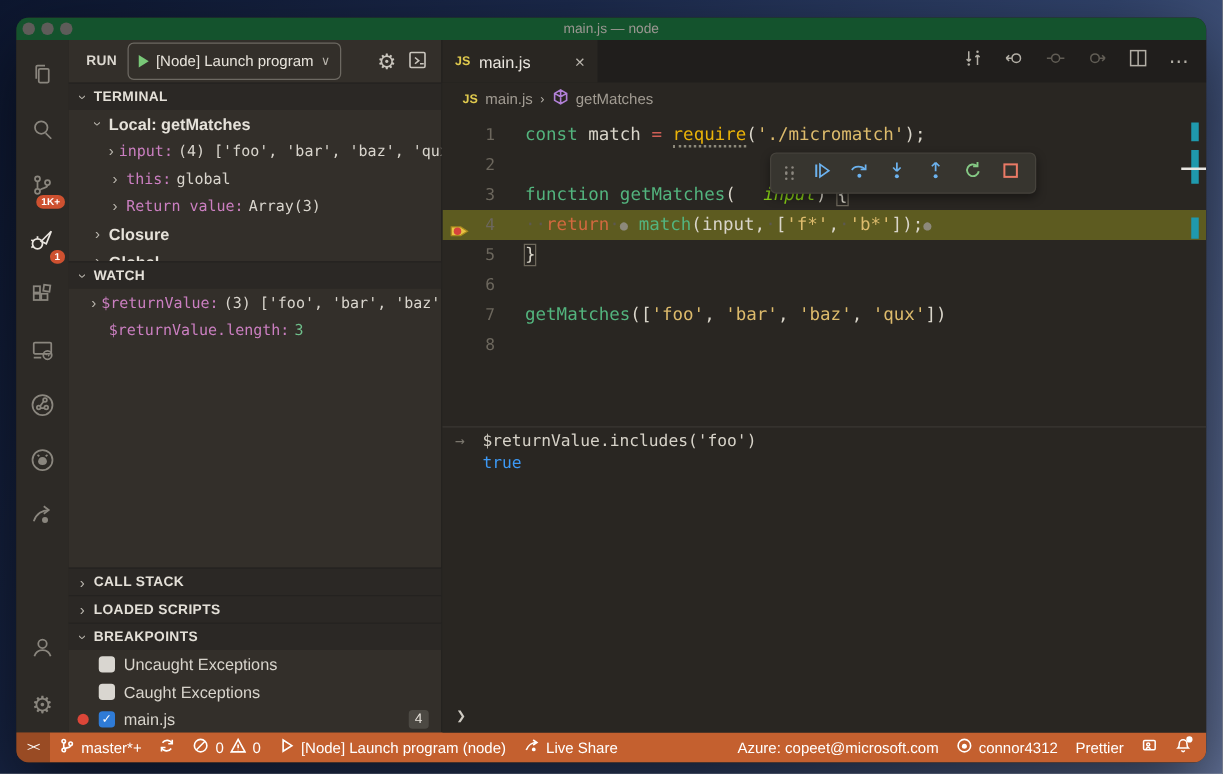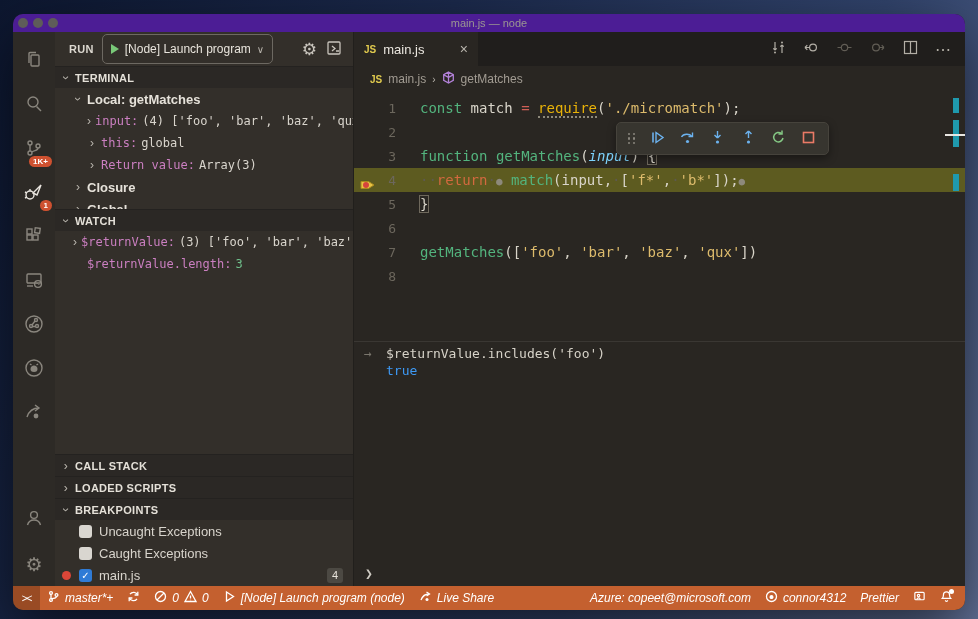--- a/index.html
+++ b/index.html
@@ -3,21 +3,21 @@
 <meta charset="utf-8">
 <style>
   * { margin:0; padding:0; box-sizing:border-box; }
   html,body { width:978px; height:619px; overflow:hidden; font-family:"Liberation Sans", sans-serif; }
   body { background:linear-gradient(118deg,#0d1730 0%,#1b294b 35%,#31436b 68%,#64749b 100%); position:relative; }
 
   .window { position:absolute; left:13px; top:14px; width:952px; height:596px; border-radius:10px; overflow:hidden;
             background:#292622; box-shadow:0 22px 60px rgba(0,0,0,.6); display:flex; flex-direction:column; }
 
   
-  .titlebar { height:18px; background:#4c1d95; position:relative; flex:0 0 auto; }
+  .titlebar { height:18px; background:#14532d; position:relative; flex:0 0 auto; }
   .lights { position:absolute; left:5px; top:4px; display:flex; gap:5px; }
   .light { width:10px; height:10px; border-radius:50%; background:#5e5c59; }
   .win-title { text-align:center; font-size:11px; color:#9b9792; line-height:18px; }
 
   .main { flex:1 1 auto; display:flex; min-height:0; }
 
   
   .activitybar { width:42px; background:#2d2a26; display:flex; flex-direction:column; align-items:center; padding-top:8px; flex:0 0 auto; }
   .ab-item { width:42px; height:44px; display:flex; align-items:center; justify-content:center; position:relative; color:#8a867e; }
   .ab-item.active { color:#e9e5df; }
@@ -75,21 +75,21 @@
 
   .code-area { flex:1; position:relative; font-family:"DejaVu Sans Mono", monospace; font-size:14px; overflow:hidden; padding-top:4px; }
   .cline { height:24px; display:flex; align-items:center; position:relative; }
   .cline.hl { background:#5d5b20; }
   .gutter { width:66px; flex:0 0 auto; text-align:right; padding-right:24px; color:#6c675d; font-size:13px; position:relative; }
   .bp-arrow { position:absolute; left:6px; top:4px; width:16px; height:16px; }
   .ctext { white-space:pre; }
   .tk-kw { color:#53b47e; } .tk-fn { color:#53b47e; }
   .tk-str { color:#ddbb6c; } .tk-ret { color:#d2693f; }
   .tk-op { color:#cf5f56; } .tk-pl { color:#d9d5ca; }
-  .tk-ws { color:#5d5950; } .tk-param { color:#7dd3fc; font-style:italic; }
+  .tk-ws { color:#5d5950; } .tk-param { color:#84cc16; font-style:italic;margin-left:22px; }
   .tk-bp { color:#8d897b; font-size:11px; }
   .tk-bm { color:#d9d5ca; outline:1px solid #6e685c; }
   .tk-hint { color:#eab308; border-bottom:2px dotted #8d897b; }
 
   
   .dbg-toolbar { position:absolute; top:30px; left:262px; width:213px; height:33px; background:#37352f; border:1px solid #46433c;
                  border-radius:5px; box-shadow:0 3px 8px rgba(0,0,0,.4); display:flex; align-items:center; justify-content:space-around; padding:0 4px; z-index:5; }
   .dbg-toolbar svg { width:17px; height:17px; }
   .grip { display:grid; grid-template-columns:3px 3px; gap:2px; }
   .grip i { width:2.5px; height:2.5px; background:#8a867e; border-radius:50%; }
@@ -108,21 +108,21 @@
   .console { font-family:"DejaVu Sans Mono", monospace; font-size:13px; padding:3px 0 0 10px; }
   .crow { display:flex; gap:8px; line-height:17px; }
   .c-arrow { color:#7a766d; width:14px; }
   .c-expr { color:#d6d2c8; }
   .c-res { color:#3d99f5; }
   .console-prompt { position:absolute; left:11px; bottom:5px; color:#cfcbc3; font-size:13px; font-weight:bold; font-family:"DejaVu Sans Mono", monospace; }
 
   
   .statusbar { height:24px; background:#c4602f; display:flex; align-items:center; color:#fff; font-size:12px; flex:0 0 auto; }
   .sb-remote { width:27px; height:100%; background:rgba(0,0,0,.22); display:flex; align-items:center; justify-content:center; font-size:10px; letter-spacing:-1px; flex:0 0 auto; }
-  .sb-item { display:flex; align-items:center; gap:5px; padding:0 7px; height:100%;font-style:italic; }
+  .sb-item { display:flex; align-items:center; gap:5px; padding:0 7px; height:100%; }
   .sb-item svg { width:13px; height:13px; stroke:#fff; fill:none; stroke-width:1.3; }
   .sb-right { margin-left:auto; display:flex; align-items:center; height:100%; }
   .bell-dot { position:absolute; width:5px; height:5px; background:#fff; border-radius:50%; right:-1px; top:-1px; }
 </style>
 </head>
 <body>
 
 <div class="window">
 
   <div class="titlebar">

